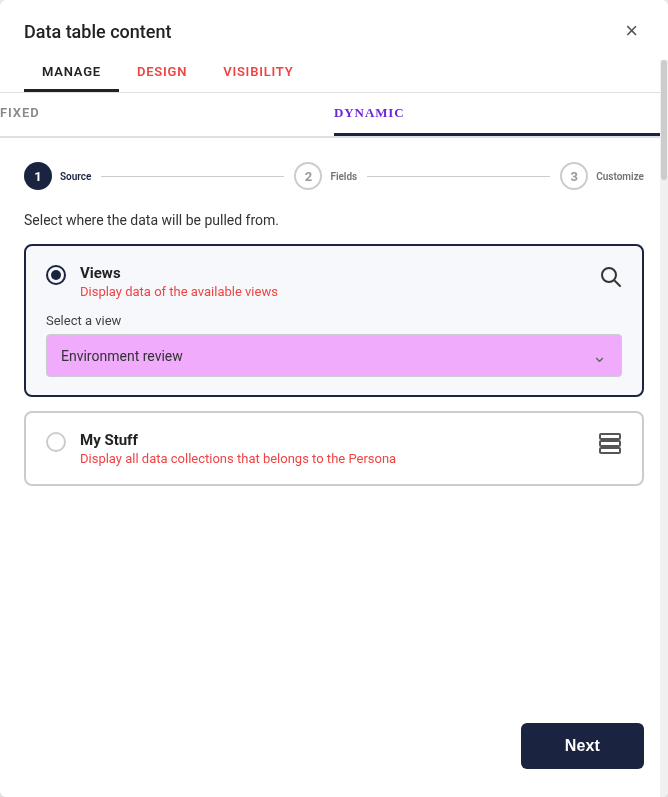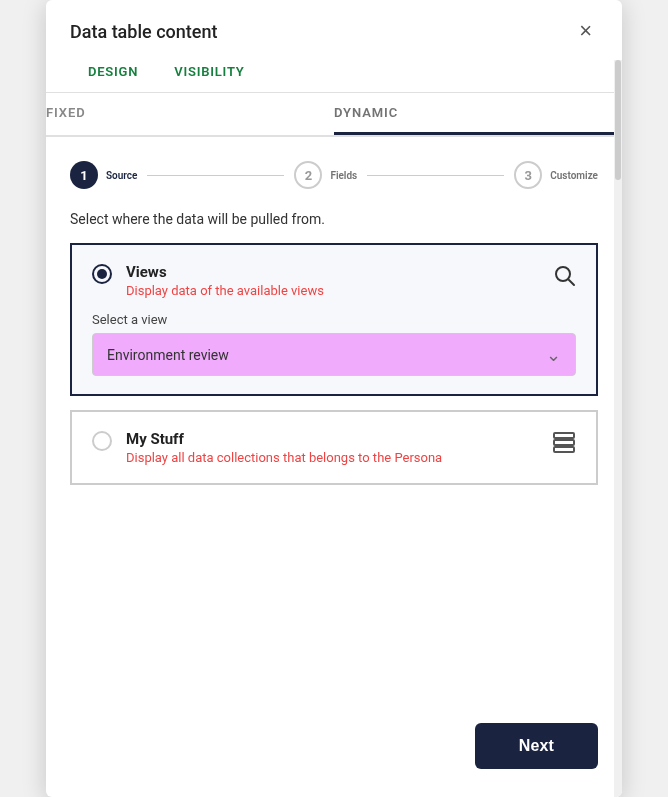--- a/index.html
+++ b/index.html
@@ -5,21 +5,21 @@
     * { box-sizing: border-box; margin: 0; padding: 0; }
     body {
       font-family: -apple-system, BlinkMacSystemFont, 'Segoe UI', Roboto, sans-serif;
       background: #f0f0f0;
       display: flex;
       justify-content: center;
       align-items: center;
       min-height: 100vh;
     }
     .modal {
-      width: 576px;
+      width: 668px;
       min-height: 797px;
       background: #fff;
       border-radius: 6px;
       box-shadow: 0 4px 24px rgba(0,0,0,0.18);
       display: flex;
       flex-direction: column;
       position: relative;
       overflow: hidden;
     }
     .modal-header {
@@ -46,21 +46,21 @@
       display: flex;
       border-bottom: 1px solid #e0e0e0;
       margin-top: 10px;
       padding: 0 24px;
     }
     .tab {
       padding: 10px 18px;
       font-size: 13px;
       font-weight: 600;
       letter-spacing: 0.06em;
-      color: #15803d;
+      color: #ef4444;
       cursor: pointer;
       border-bottom: 3px solid transparent;
       text-transform: uppercase;
     }
     .tab.active {
       color: #222;
       border-bottom: 3px solid #222;
     }
     .subtabs-row {
       display: flex;
@@ -74,22 +74,23 @@
       padding: 12px 0;
       font-size: 13px;
       font-weight: 600;
       letter-spacing: 0.07em;
       color: #888;
       cursor: pointer;
       border-bottom: 3px solid transparent;
       text-transform: uppercase;
     }
     .subtab.active {
-      color: #737373;
+      color: #6d28d9;
       border-bottom: 3px solid #1a2340;
+      font-family: Liberation Serif, serif;
     }
     .main-content {
       flex: 1;
       padding: 24px 24px 0 24px;
       display: flex;
       flex-direction: column;
     }
     .steps-row {
       display: flex;
       align-items: center;
@@ -133,21 +134,21 @@
       background: #ccc;
       margin: 0 10px;
     }
     .description {
       font-size: 14px;
       color: #333;
       margin-bottom: 16px;
     }
     .option-card {
       border: 2px solid #ccc;
-      border-radius: 0;
+      border-radius: 8px;
       padding: 18px 20px;
       margin-bottom: 14px;
       cursor: pointer;
       position: relative;
       background: #fff;
     }
     .option-card.selected {
       border: 2px solid #1a2340;
       background: #f7f8fb;
     }
@@ -258,20 +259,21 @@
 <body>
 
 <div class="modal">
 
   <div class="modal-header">
     <span class="modal-title">Data table content</span>
     <button class="close-btn">×</button>
   </div>
 
   <div class="tabs-row">
+    <div class="tab active">MANAGE</div>
     <div class="tab">DESIGN</div>
     <div class="tab">VISIBILITY</div>
   </div>
 
   <div class="subtabs-row">
     <div class="subtab">FIXED</div>
     <div class="subtab active">DYNAMIC</div>
   </div>
 
   <div class="main-content">

